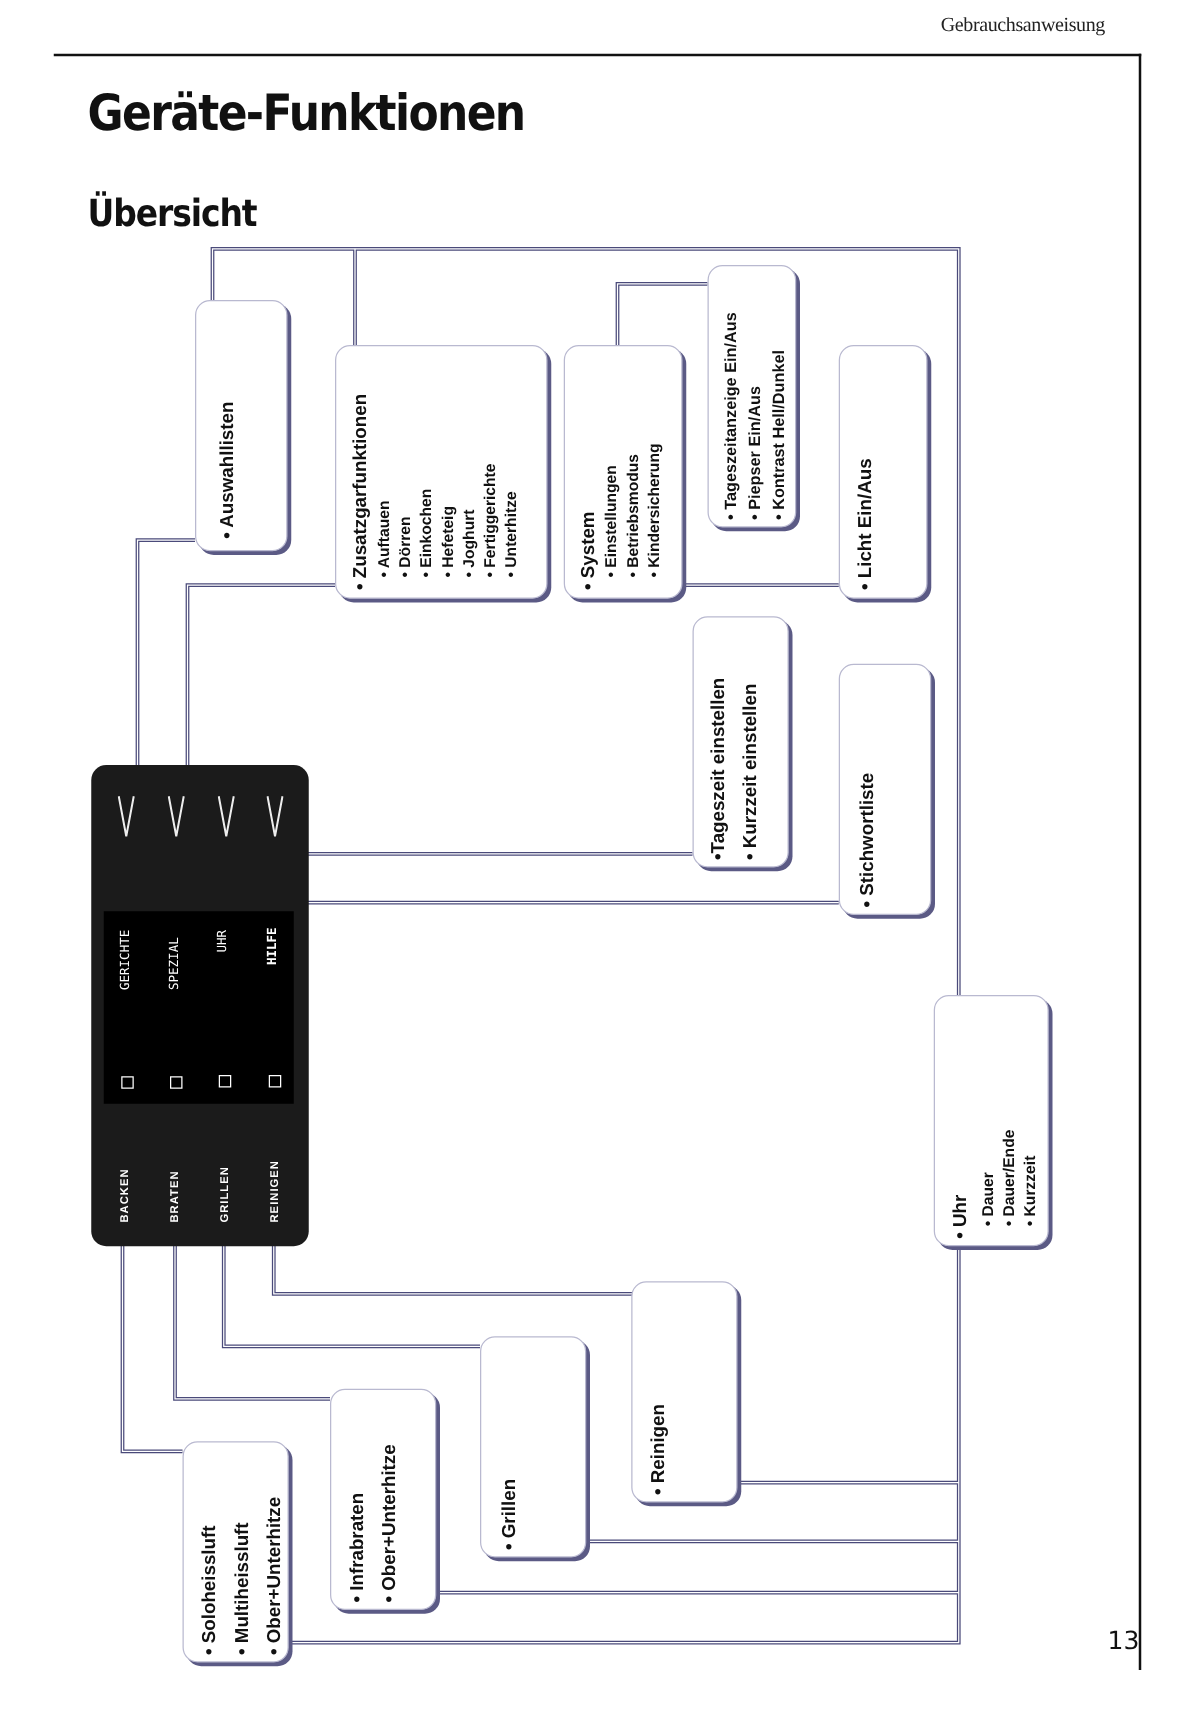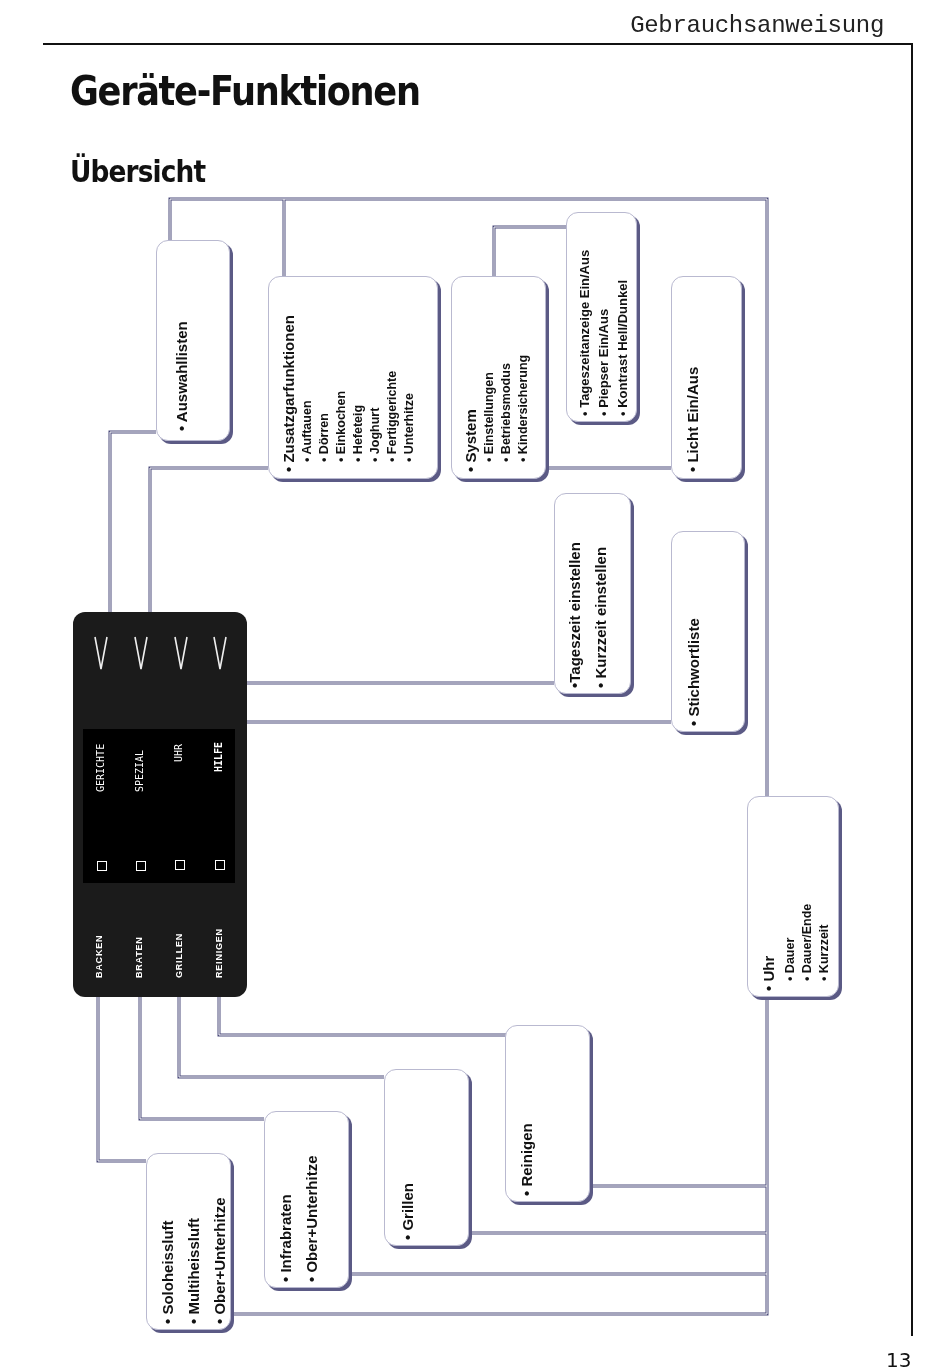--- a/index.html
+++ b/index.html
@@ -1,22 +1,22 @@
 <!DOCTYPE html>
 <html><head>
 <meta charset="utf-8">
 <style>
   html,body{margin:0;padding:0;background:#fff;}
   body{width:950px;height:1372px;position:relative;overflow:hidden;font-family:"Liberation Sans",sans-serif;color:#111;}
-  .header-text{position:absolute;right:66px;top:12px;font-family:Liberation Mono, monospace;font-size:24px;color:#222;letter-spacing:-0.3px;}
+  .header-text{position:absolute;right:66px;top:12px;font-family:Liberation Serif, serif;font-size:16px;color:#222;letter-spacing:-0.3px;}
   .rule-top{position:absolute;left:43px;top:43px;width:870px;height:2px;background:#111;}
   .rule-right{position:absolute;left:911px;top:43px;width:2px;height:1293px;background:#111;}
   .title{position:absolute;left:70px;top:68px;font-family:"DejaVu Sans",sans-serif;font-weight:bold;font-size:40px;letter-spacing:-1.5px;transform:scaleX(0.88);transform-origin:left;}
   .subtitle{position:absolute;left:70px;top:154px;font-family:"DejaVu Sans",sans-serif;font-weight:bold;font-size:30px;letter-spacing:-1px;transform:scaleX(0.88);transform-origin:left;}
-  .page-num{position:absolute;left:886px;top:1348px;font-family:"DejaVu Sans",sans-serif;font-size:20px;color:#111;}
+  .page-num{position:absolute;left:886px;top:1300px;font-family:"DejaVu Sans",sans-serif;font-size:20px;color:#111;}
   svg.lines{position:absolute;left:0;top:0;}
   .box{position:absolute;background:#fff;border:1px solid #b9b9d0;border-radius:12px;box-shadow:3px 3px 0 #5b5a85;box-sizing:border-box;}
   .rot{position:absolute;left:0;bottom:0;transform-origin:0 0;transform:rotate(-90deg);white-space:nowrap;}
   .rot .col{display:flex;flex-direction:column;}
   .main-item{font-weight:bold;font-size:15px;line-height:20px;}
   .sub-item{font-weight:bold;font-size:12.5px;line-height:17px;padding-left:10px;}
   .big-item{font-weight:bold;font-size:15px;line-height:26px;}
   .panel{position:absolute;left:73px;top:612px;width:174px;height:385px;background:#1b1b1b;border-radius:12px;}
   .lcd{position:absolute;left:10px;top:117px;width:152px;height:154px;background:#000;}
   .chev{position:absolute;top:24px;width:14px;height:34px;}

